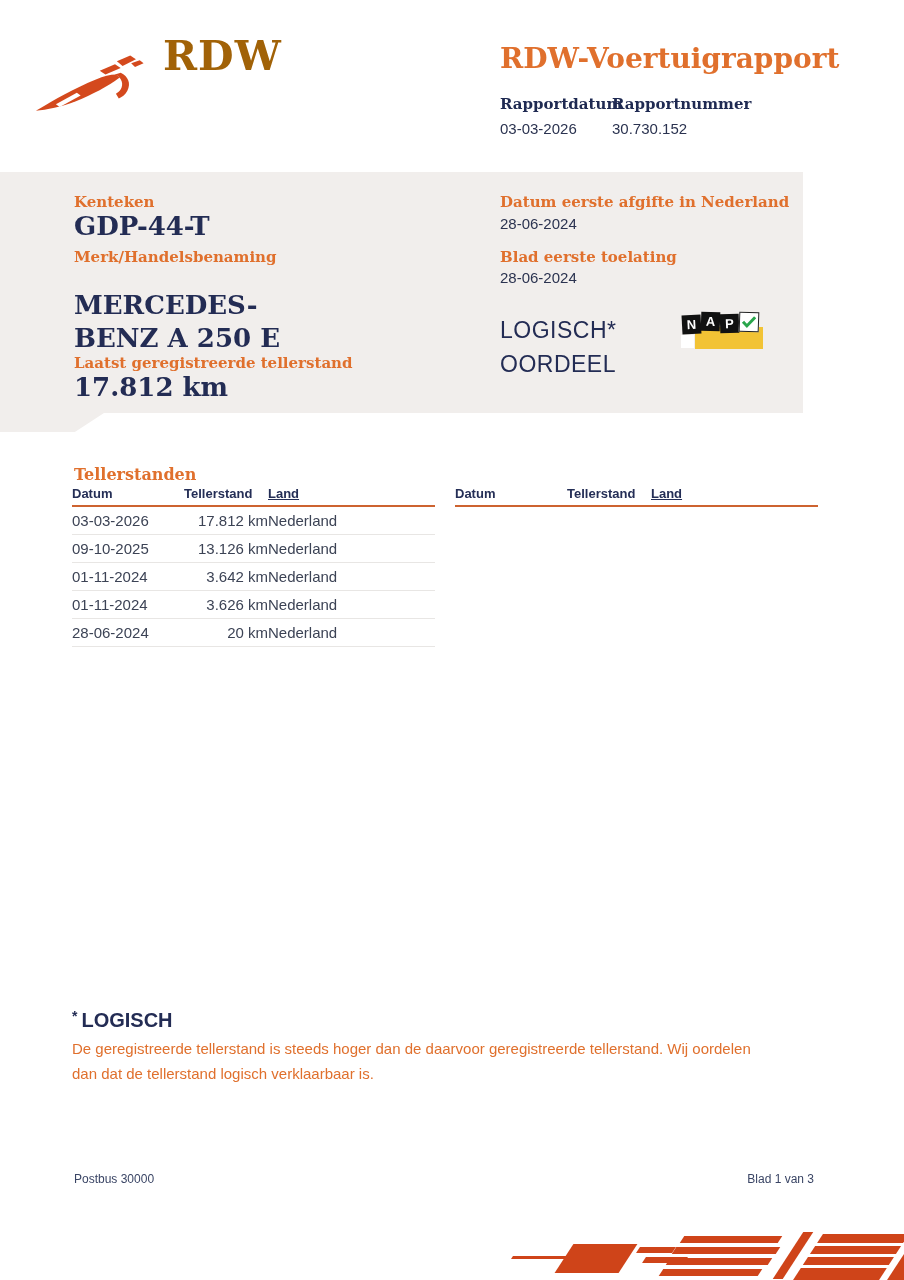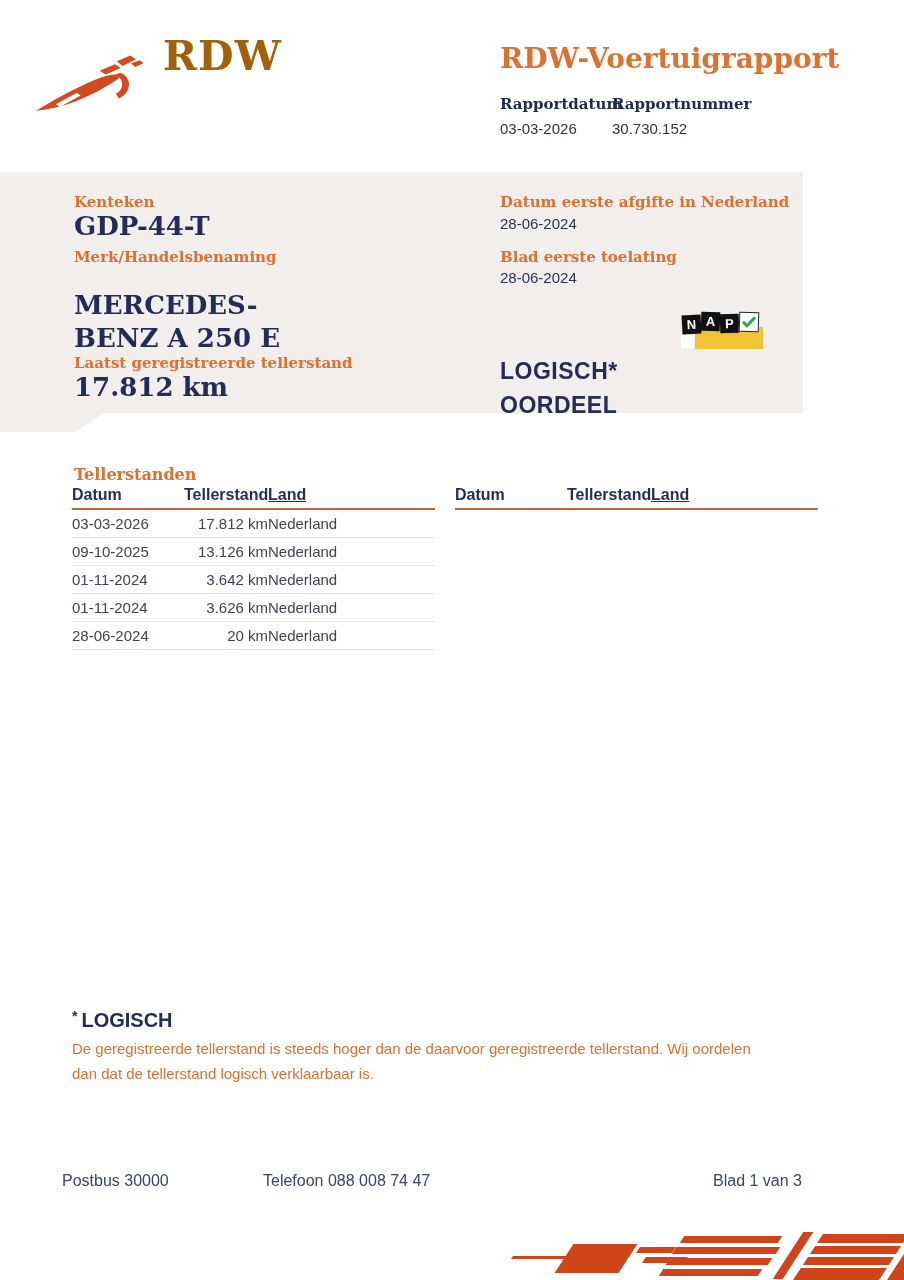--- a/index.html
+++ b/index.html
@@ -27,55 +27,55 @@
 
   
   .panel{position:absolute;left:0;top:172px;width:803px;height:241px;background:var(--panel_gray);}
   .panel-tab{position:absolute;left:0;top:241px;width:104px;height:19px;background:var(--panel_gray);
              clip-path:polygon(0 0,100% 0,72% 100%,0 100%);}
   .lbl{font-family:"DejaVu Serif",serif;font-weight:700;font-size:15px;color:var(--orange);white-space:nowrap;}
   .bigval{font-family:"DejaVu Serif",serif;font-size:26px;color:var(--navy);line-height:33px;font-weight:bold;}
   .smallval{font-size:15px;color:#2b3350;}
   .pos{position:absolute;}
 
-  .verdict{position:absolute;left:500px;top:313px;width:160px;font-weight:bold;font-size:23px;line-height:34px;color:var(--navy);letter-spacing:.5px;margin-top:41px;}
+  .verdict{position:absolute;left:500px;top:313px;width:160px;font-weight:normal;font-size:23px;line-height:34px;color:var(--navy);letter-spacing:.5px;}
 
   
   .nap{position:absolute;left:681px;top:309px;width:86px;height:46px;}
   .nap-yellow{position:absolute;left:14px;top:18px;width:68px;height:22px;background:var(--nap_yellow);}
   .nap-white-sq{position:absolute;left:0;top:26px;width:13px;height:13px;background:#ffffff;}
   .nap-tile{position:absolute;width:19px;height:19px;background:#111111;color:#ffffff;font-weight:bold;font-size:13px;
             display:flex;align-items:center;justify-content:center;}
   .nap-t1{left:1px;top:6px;transform:rotate(-3deg);}
   .nap-t2{left:20px;top:3px;transform:rotate(2deg);}
   .nap-t3{left:39px;top:5px;transform:rotate(-2deg);}
   .nap-check{position:absolute;left:58px;top:3px;width:20px;height:20px;background:#ffffff;border:1px solid #222;
              display:flex;align-items:center;justify-content:center;transform:rotate(2deg);}
 
   
   .teller-heading{position:absolute;left:74px;top:465px;font-family:"DejaVu Serif",serif;font-weight:700;font-size:16px;color:var(--orange);}
   .tables{position:absolute;left:72px;top:486px;display:flex;gap:20px;}
   .otable{width:363px;}
   .thead,.tr{display:grid;grid-template-columns:112px 84px 1fr;}
   .thead{border-bottom:2px solid #cd6330;padding-bottom:4px;}
-  .th{font-weight:bold;font-size:16px;color:#242e56;}
+  .th{font-weight:bold;font-size:13px;color:#242e56;}
   .th.c2{text-align:left;}
   .th.c3{text-align:left;text-decoration:underline;}
   .tr{border-bottom:1px solid var(--separator);padding:5px 0;}
   .td{font-size:15px;color:var(--row_text);}
   .td.c2{text-align:right;}
   .td.c3{text-align:left;}
 
   
   .explain-h{position:absolute;left:72px;top:1008px;font-weight:bold;font-size:20px;color:var(--navy);}
   .explain-h .ast{font-size:14px;vertical-align:6px;margin-right:4px;}
   .explain-p{position:absolute;left:72px;top:1036px;width:700px;font-size:15px;line-height:25px;color:var(--orange);}
 
   
-  .footer-row{position:absolute;left:62px;width:740px;display:grid;grid-template-columns:201px 1fr auto;font-size:16px;color:#3a4565;}
+  .footer-row{position:absolute;left:74px;width:740px;display:grid;grid-template-columns:201px 1fr auto;font-size:12px;color:#3a4565;}
   .fr1{top:1172px;}
   .fr2{top:1197px;}
   .footer-right{text-align:right;}
 
   
   .bottom-art{position:absolute;right:0;bottom:0;width:392px;height:54px;}
   .bar{position:absolute;background:var(--accent_red);transform:skewX(-33deg);}
   .a1{left:0;top:30px;width:92px;height:3px;}
   .a2{left:52px;top:18px;width:64px;height:29px;}
   .a3{left:126px;top:21px;width:36px;height:6px;}
@@ -207,21 +207,20 @@
         
       </div>
     </div>
   </div>
 
   <h3 class="explain-h"><span class="ast">*</span><span>LOGISCH</span></h3>
   <p class="explain-p">De geregistreerde tellerstand is steeds hoger dan de daarvoor geregistreerde tellerstand. Wij oordelen dan dat de tellerstand logisch verklaarbaar is.</p>
 
   <div class="footer-row fr1">
     <div>Postbus 30000</div>
-    <div>Telefoon 088 008 74 47</div>
     <div class="footer-right">Blad 1 van 3</div>
   </div>
 
   <div class="bottom-art">
     <div class="bar a1"></div>
     <div class="bar a2"></div>
     <div class="bar a3"></div>
     <div class="bar a4"></div>
     <div class="bar a5"></div>
     <div class="bar a6"></div>

